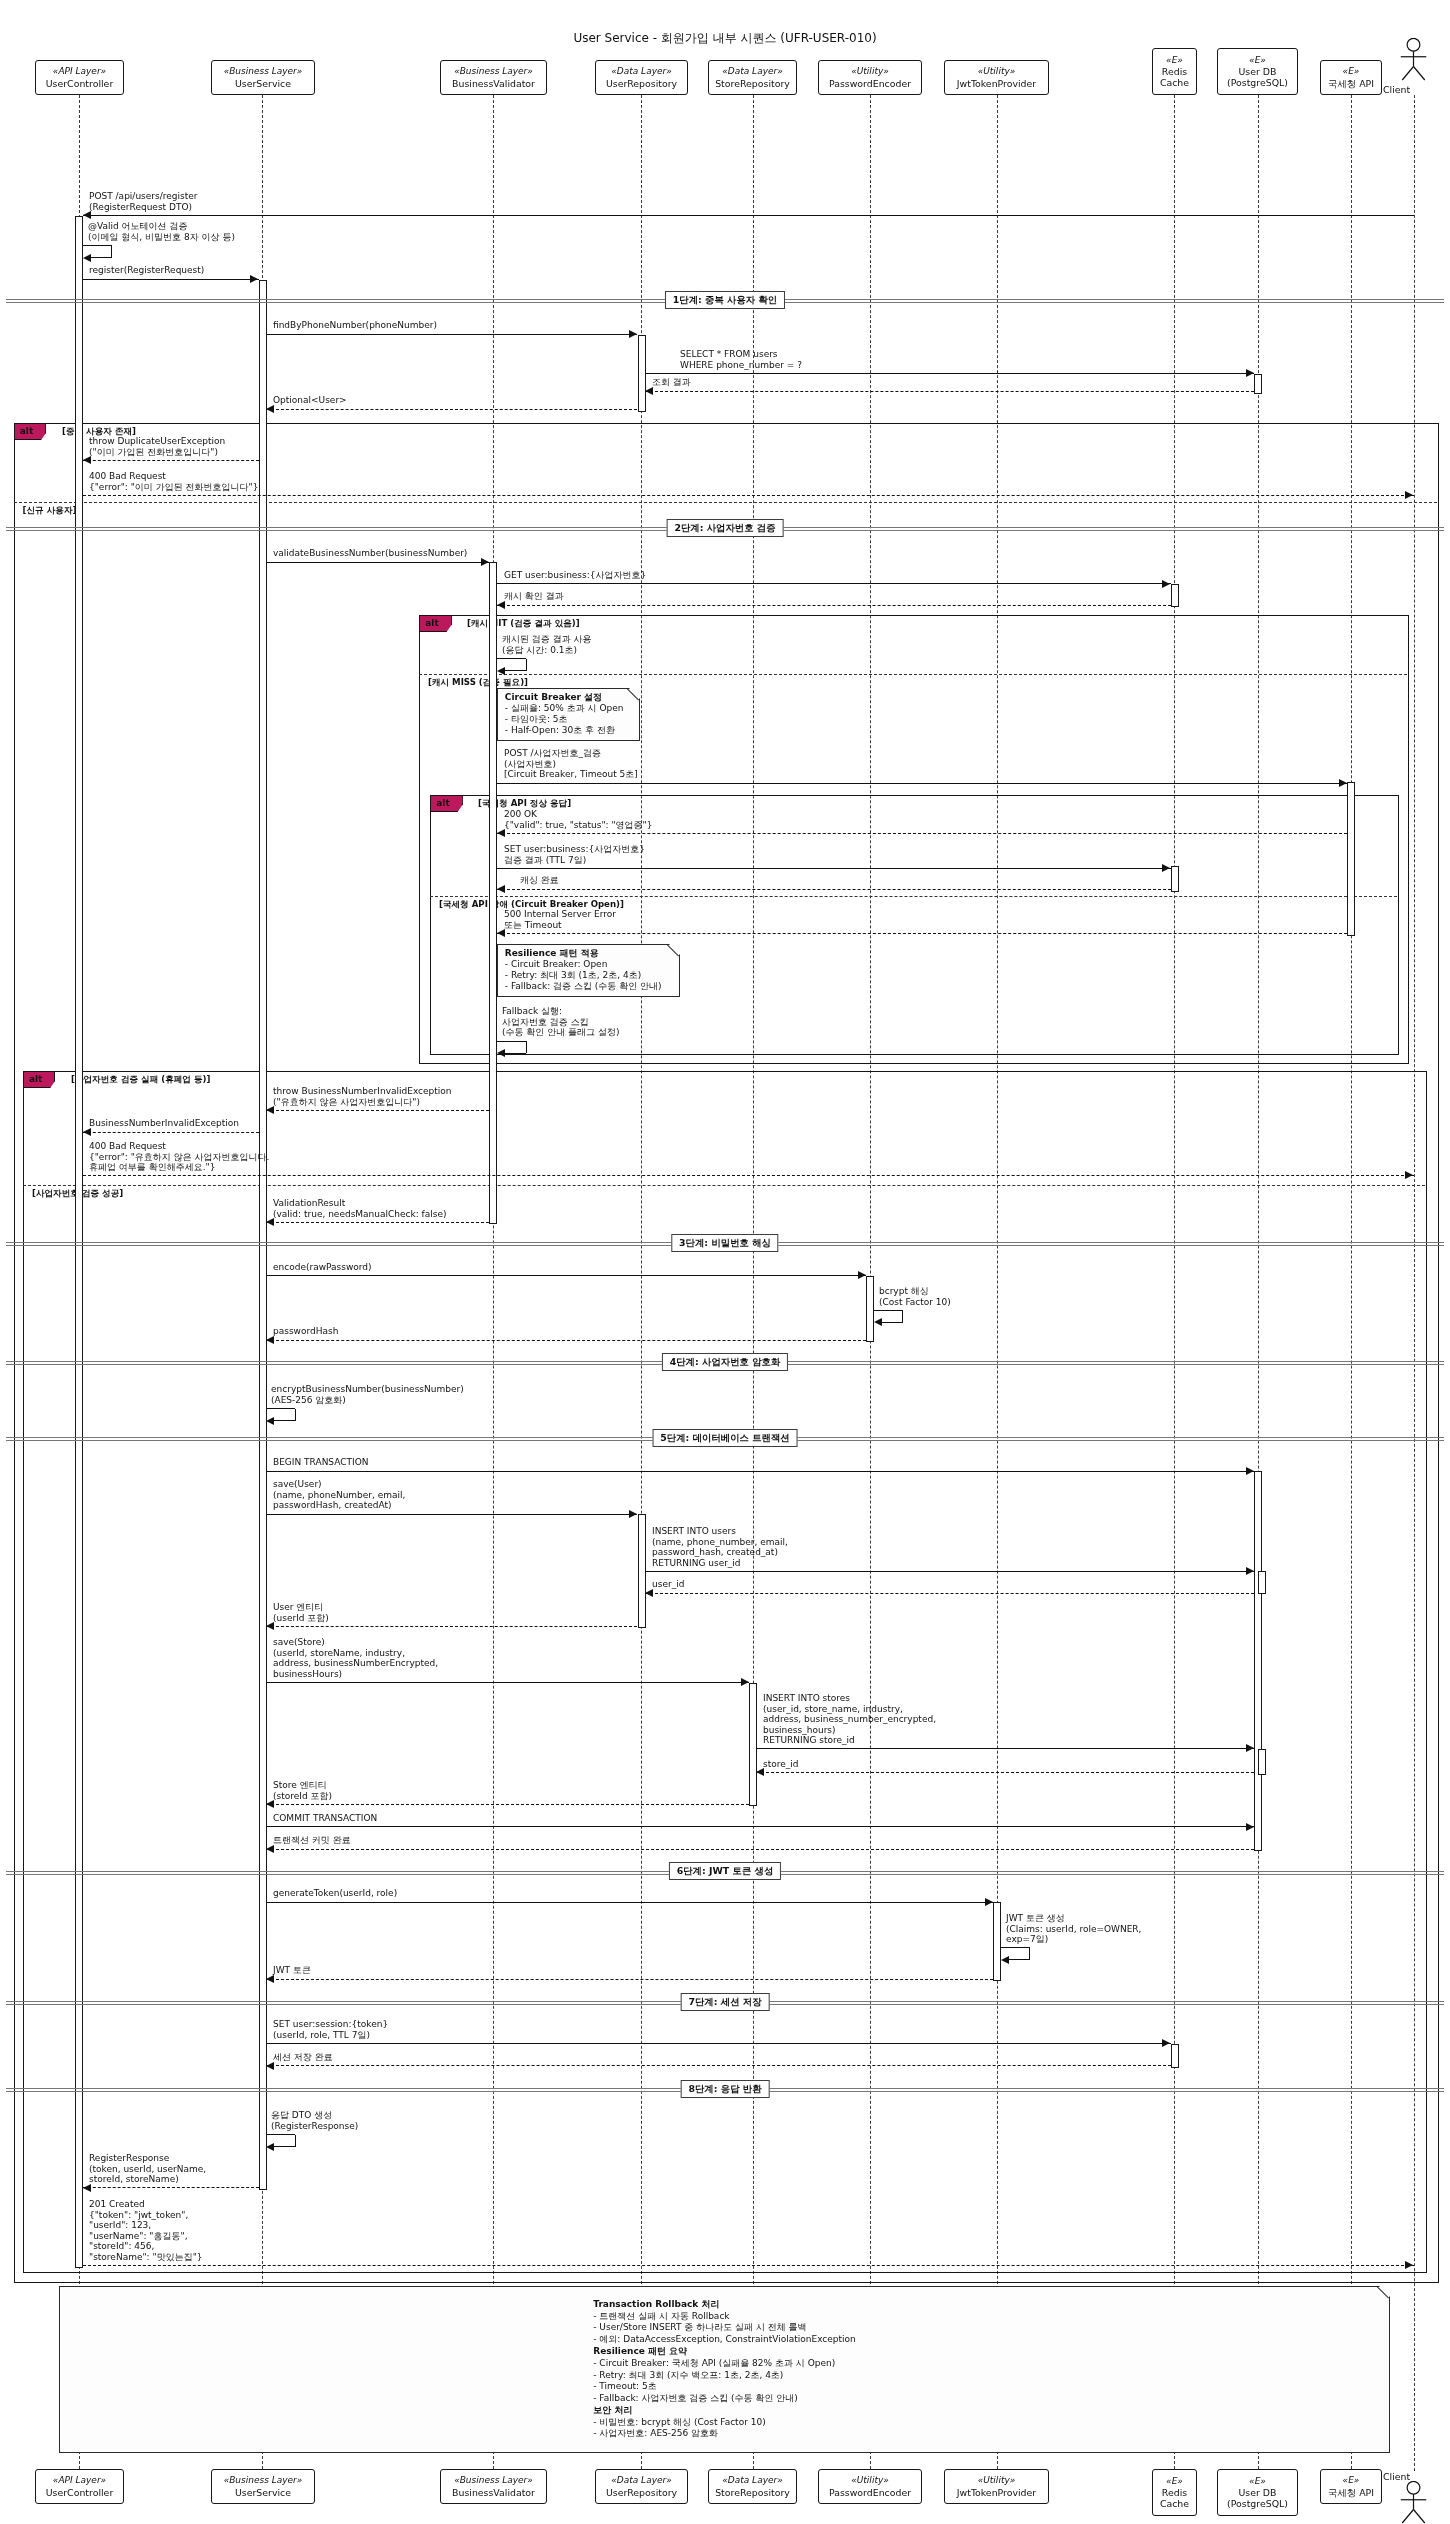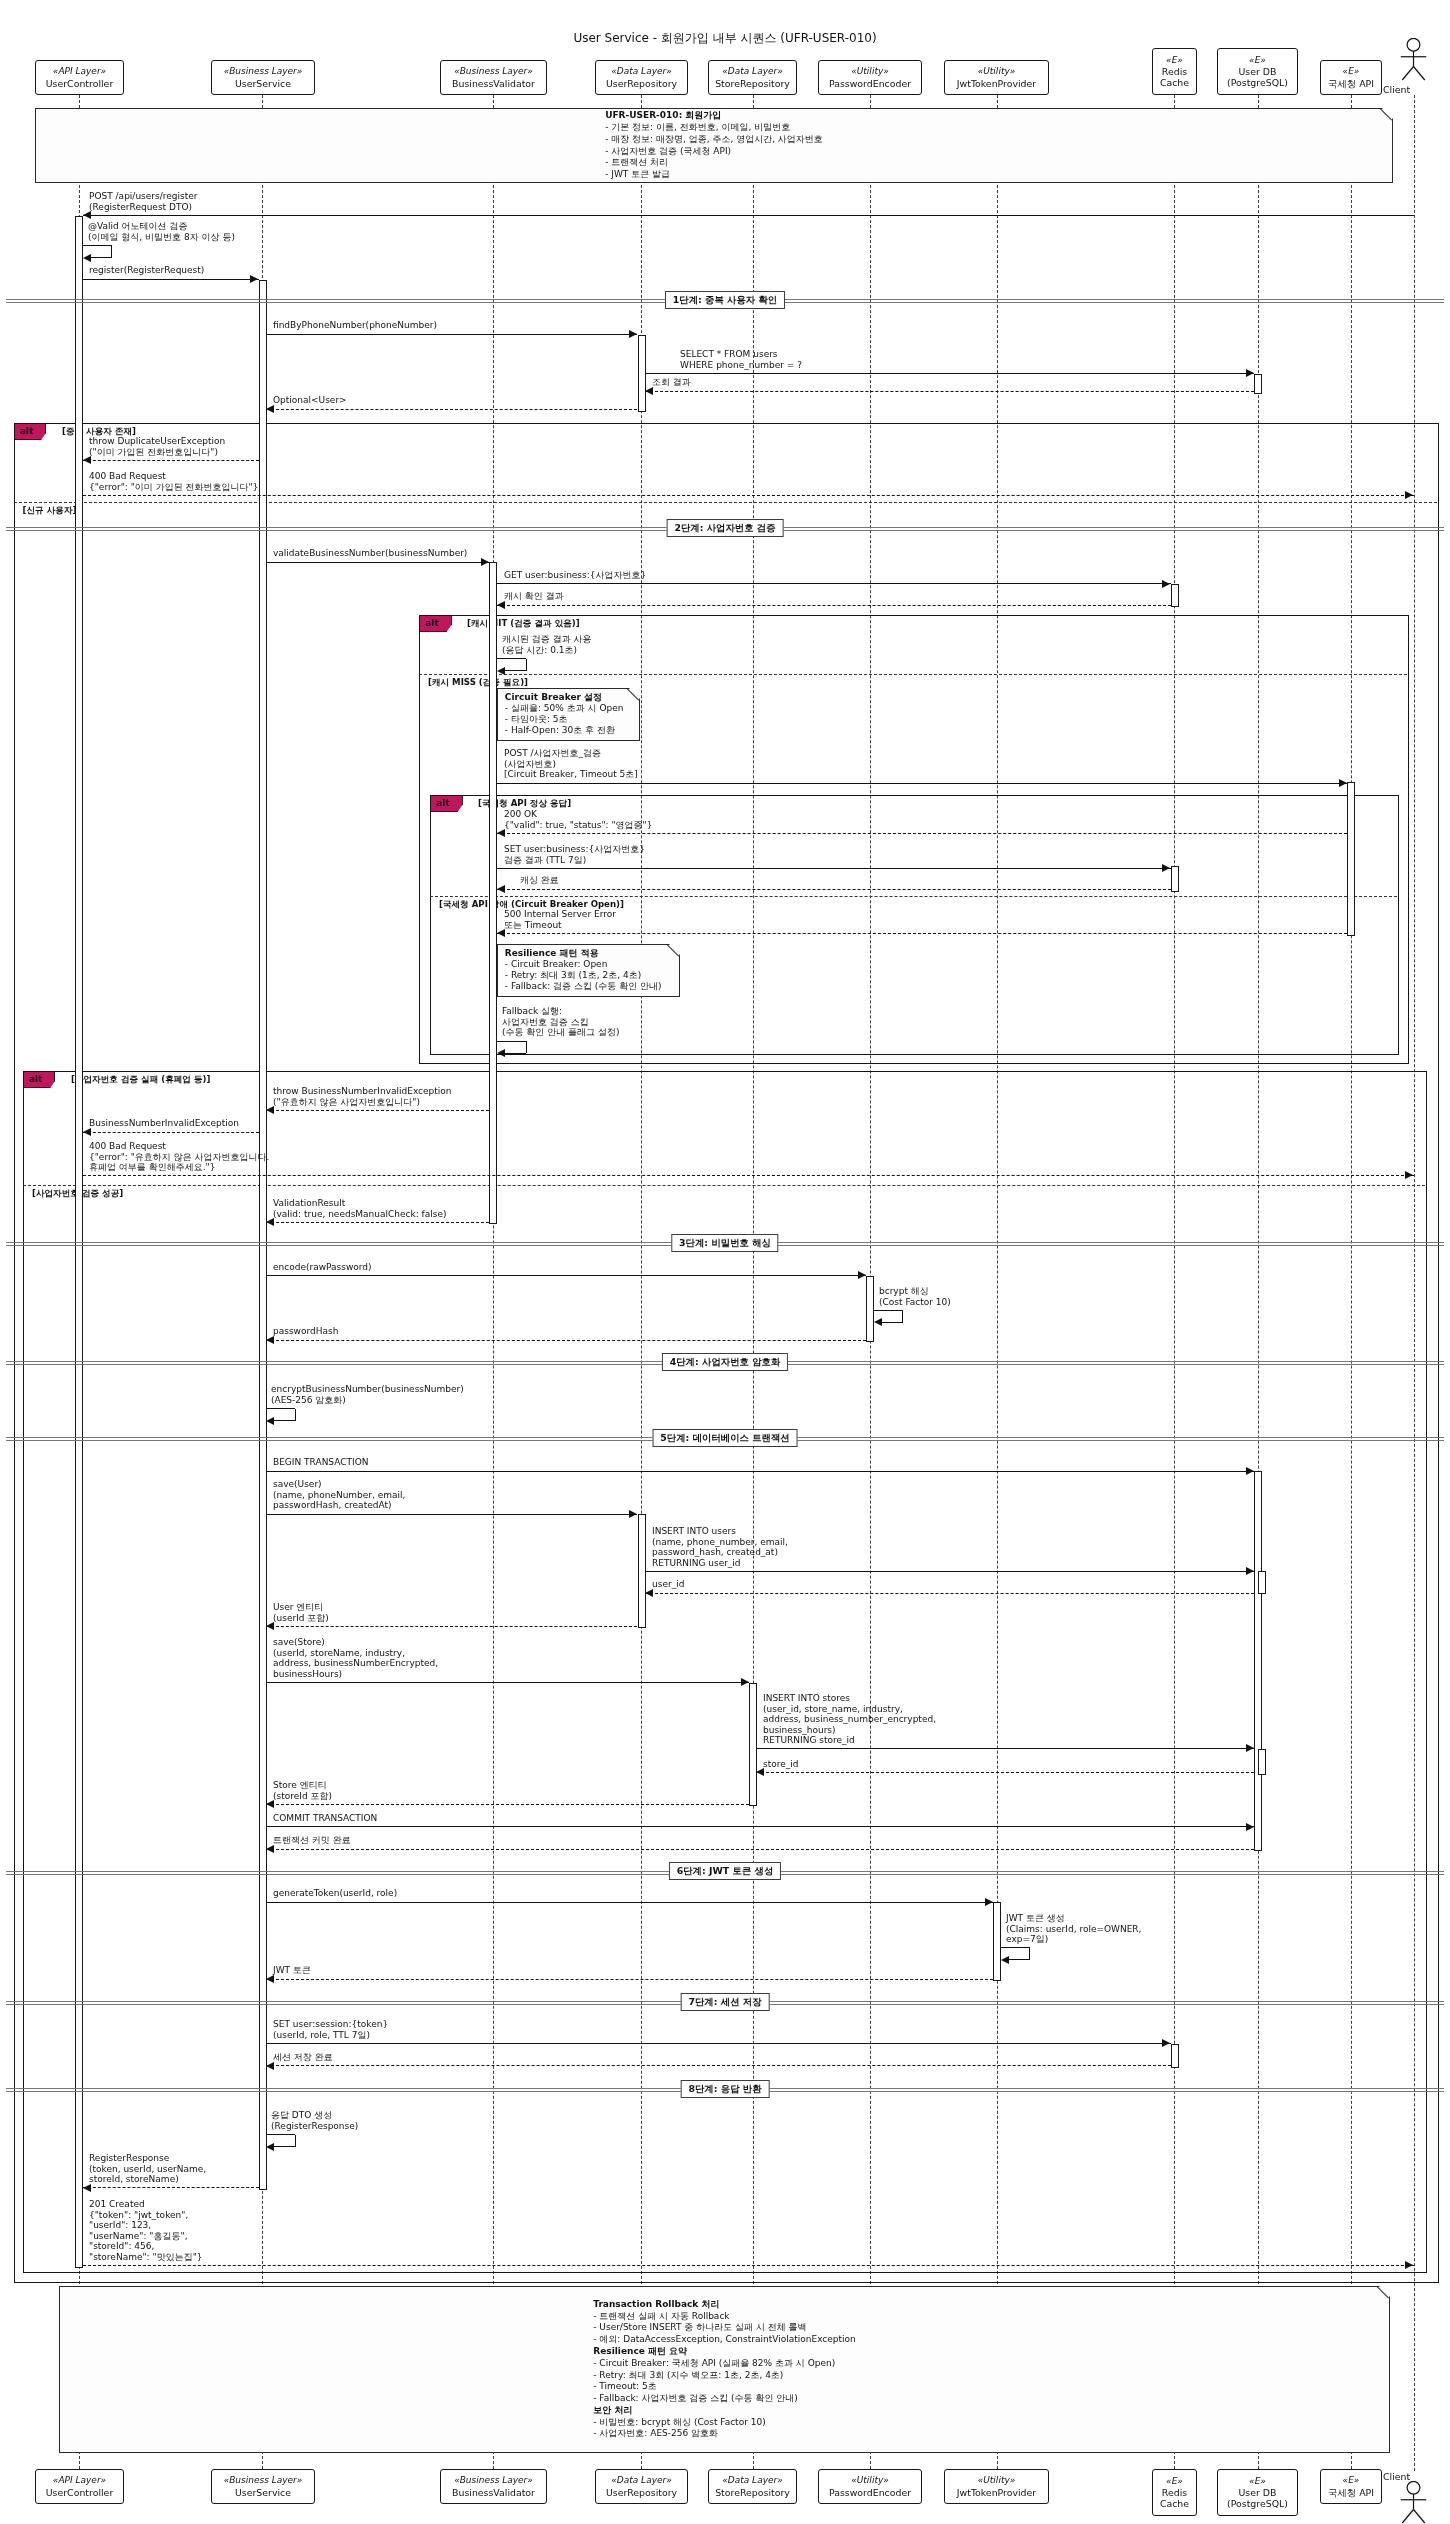--- a/index.html
+++ b/index.html
@@ -207,30 +207,20 @@
     <div class="divider-line" style="top: 1361px;"></div>
     <div class="divider-label" style="left: 725px; top: 1353px;">4단계: 사업자번호 암호화</div>
     <div class="divider-line" style="top: 1437px;"></div>
     <div class="divider-label" style="left: 725px; top: 1429px;">5단계: 데이터베이스 트랜잭션</div>
     <div class="divider-line" style="top: 1871px;"></div>
     <div class="divider-label" style="left: 725px; top: 1862px;">6단계: JWT 토큰 생성</div>
     <div class="divider-line" style="top: 2001px;"></div>
     <div class="divider-label" style="left: 725px; top: 1993px;">7단계: 세션 저장</div>
     <div class="divider-line" style="top: 2088px;"></div>
     <div class="divider-label" style="left: 725px; top: 2080px;">8단계: 응답 반환</div>
-    <div class="note big" style="left: 35px; top: 108px; width: 1358px; height: 75px;">
-      <div class="blk">
-        <div class="b">UFR-USER-010: 회원가입</div>
-        <div>- 기본 정보: 이름, 전화번호, 이메일, 비밀번호</div>
-        <div>- 매장 정보: 매장명, 업종, 주소, 영업시간, 사업자번호</div>
-        <div>- 사업자번호 검증 (국세청 API)</div>
-        <div>- 트랜잭션 처리</div>
-        <div>- JWT 토큰 발급</div>
-      </div>
-    </div>
     <div class="note" style="left: 497px; top: 688px; width: 143px; height: 53px;">
       <div class="">
         <div class="b">Circuit Breaker 설정</div>
         <div>- 실패율: 50% 초과 시 Open</div>
         <div>- 타임아웃: 5초</div>
         <div>- Half-Open: 30초 후 전환</div>
       </div>
     </div>
     <div class="note" style="left: 497px; top: 944px; width: 183px; height: 53px;">
       <div class="">

